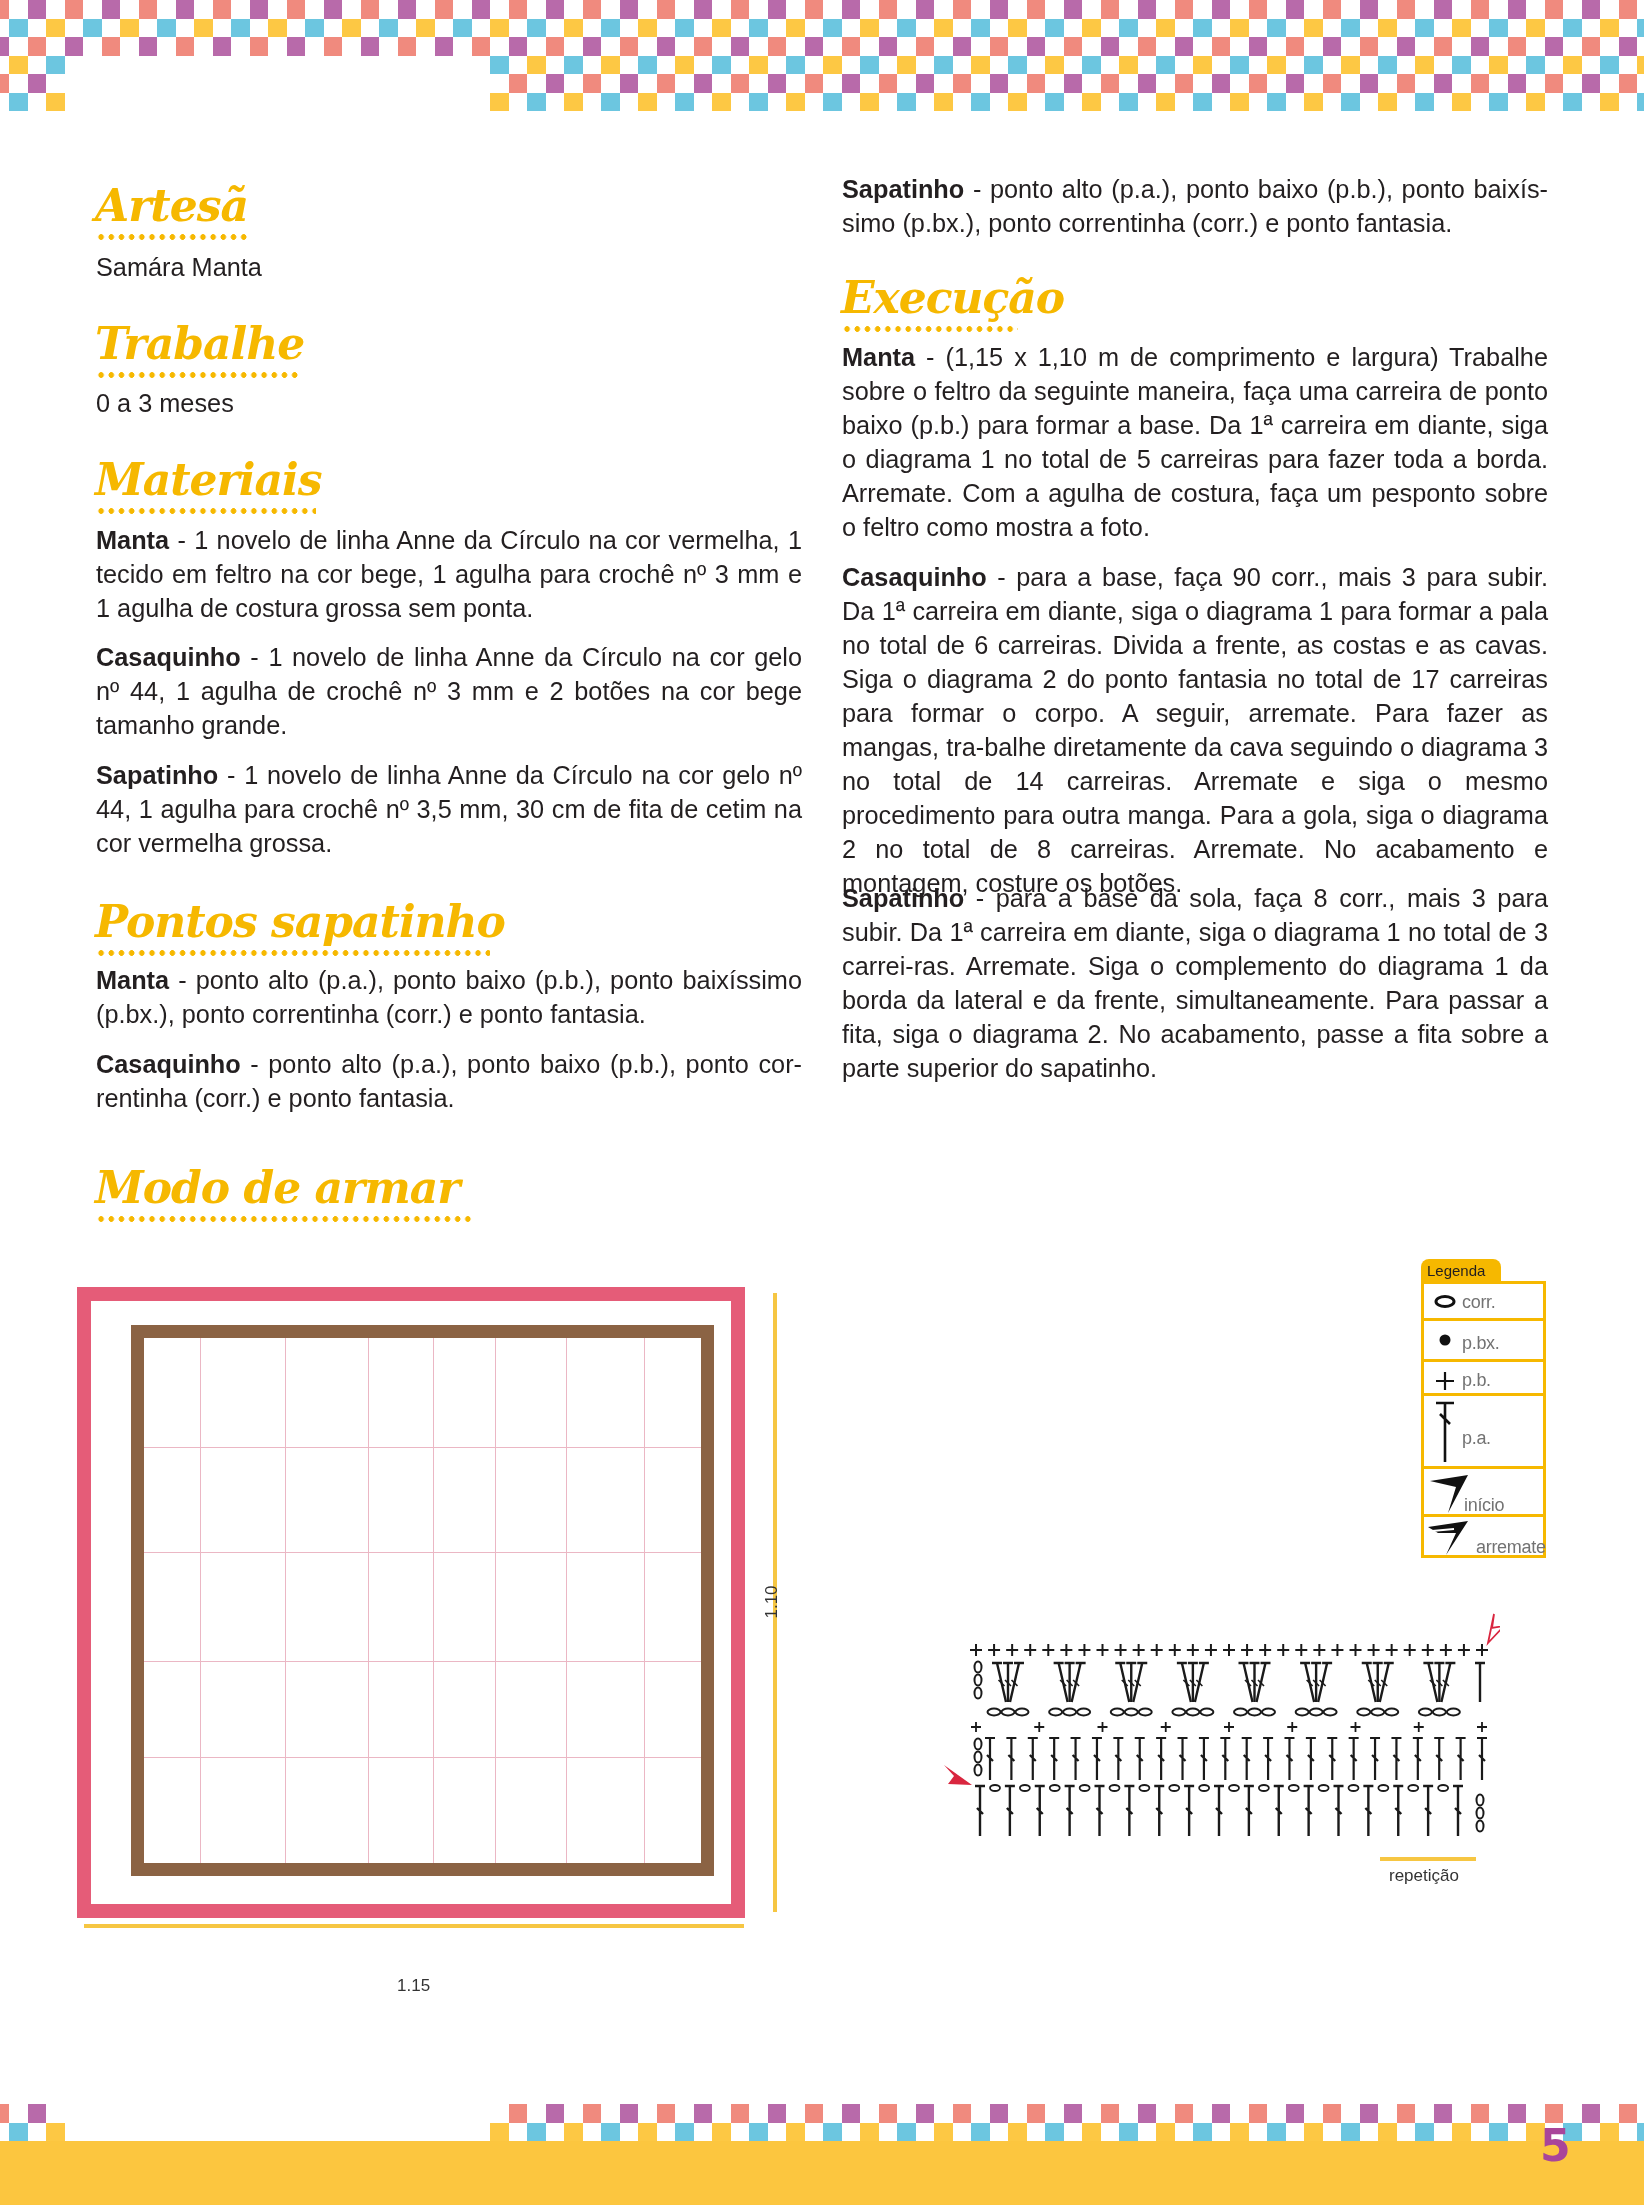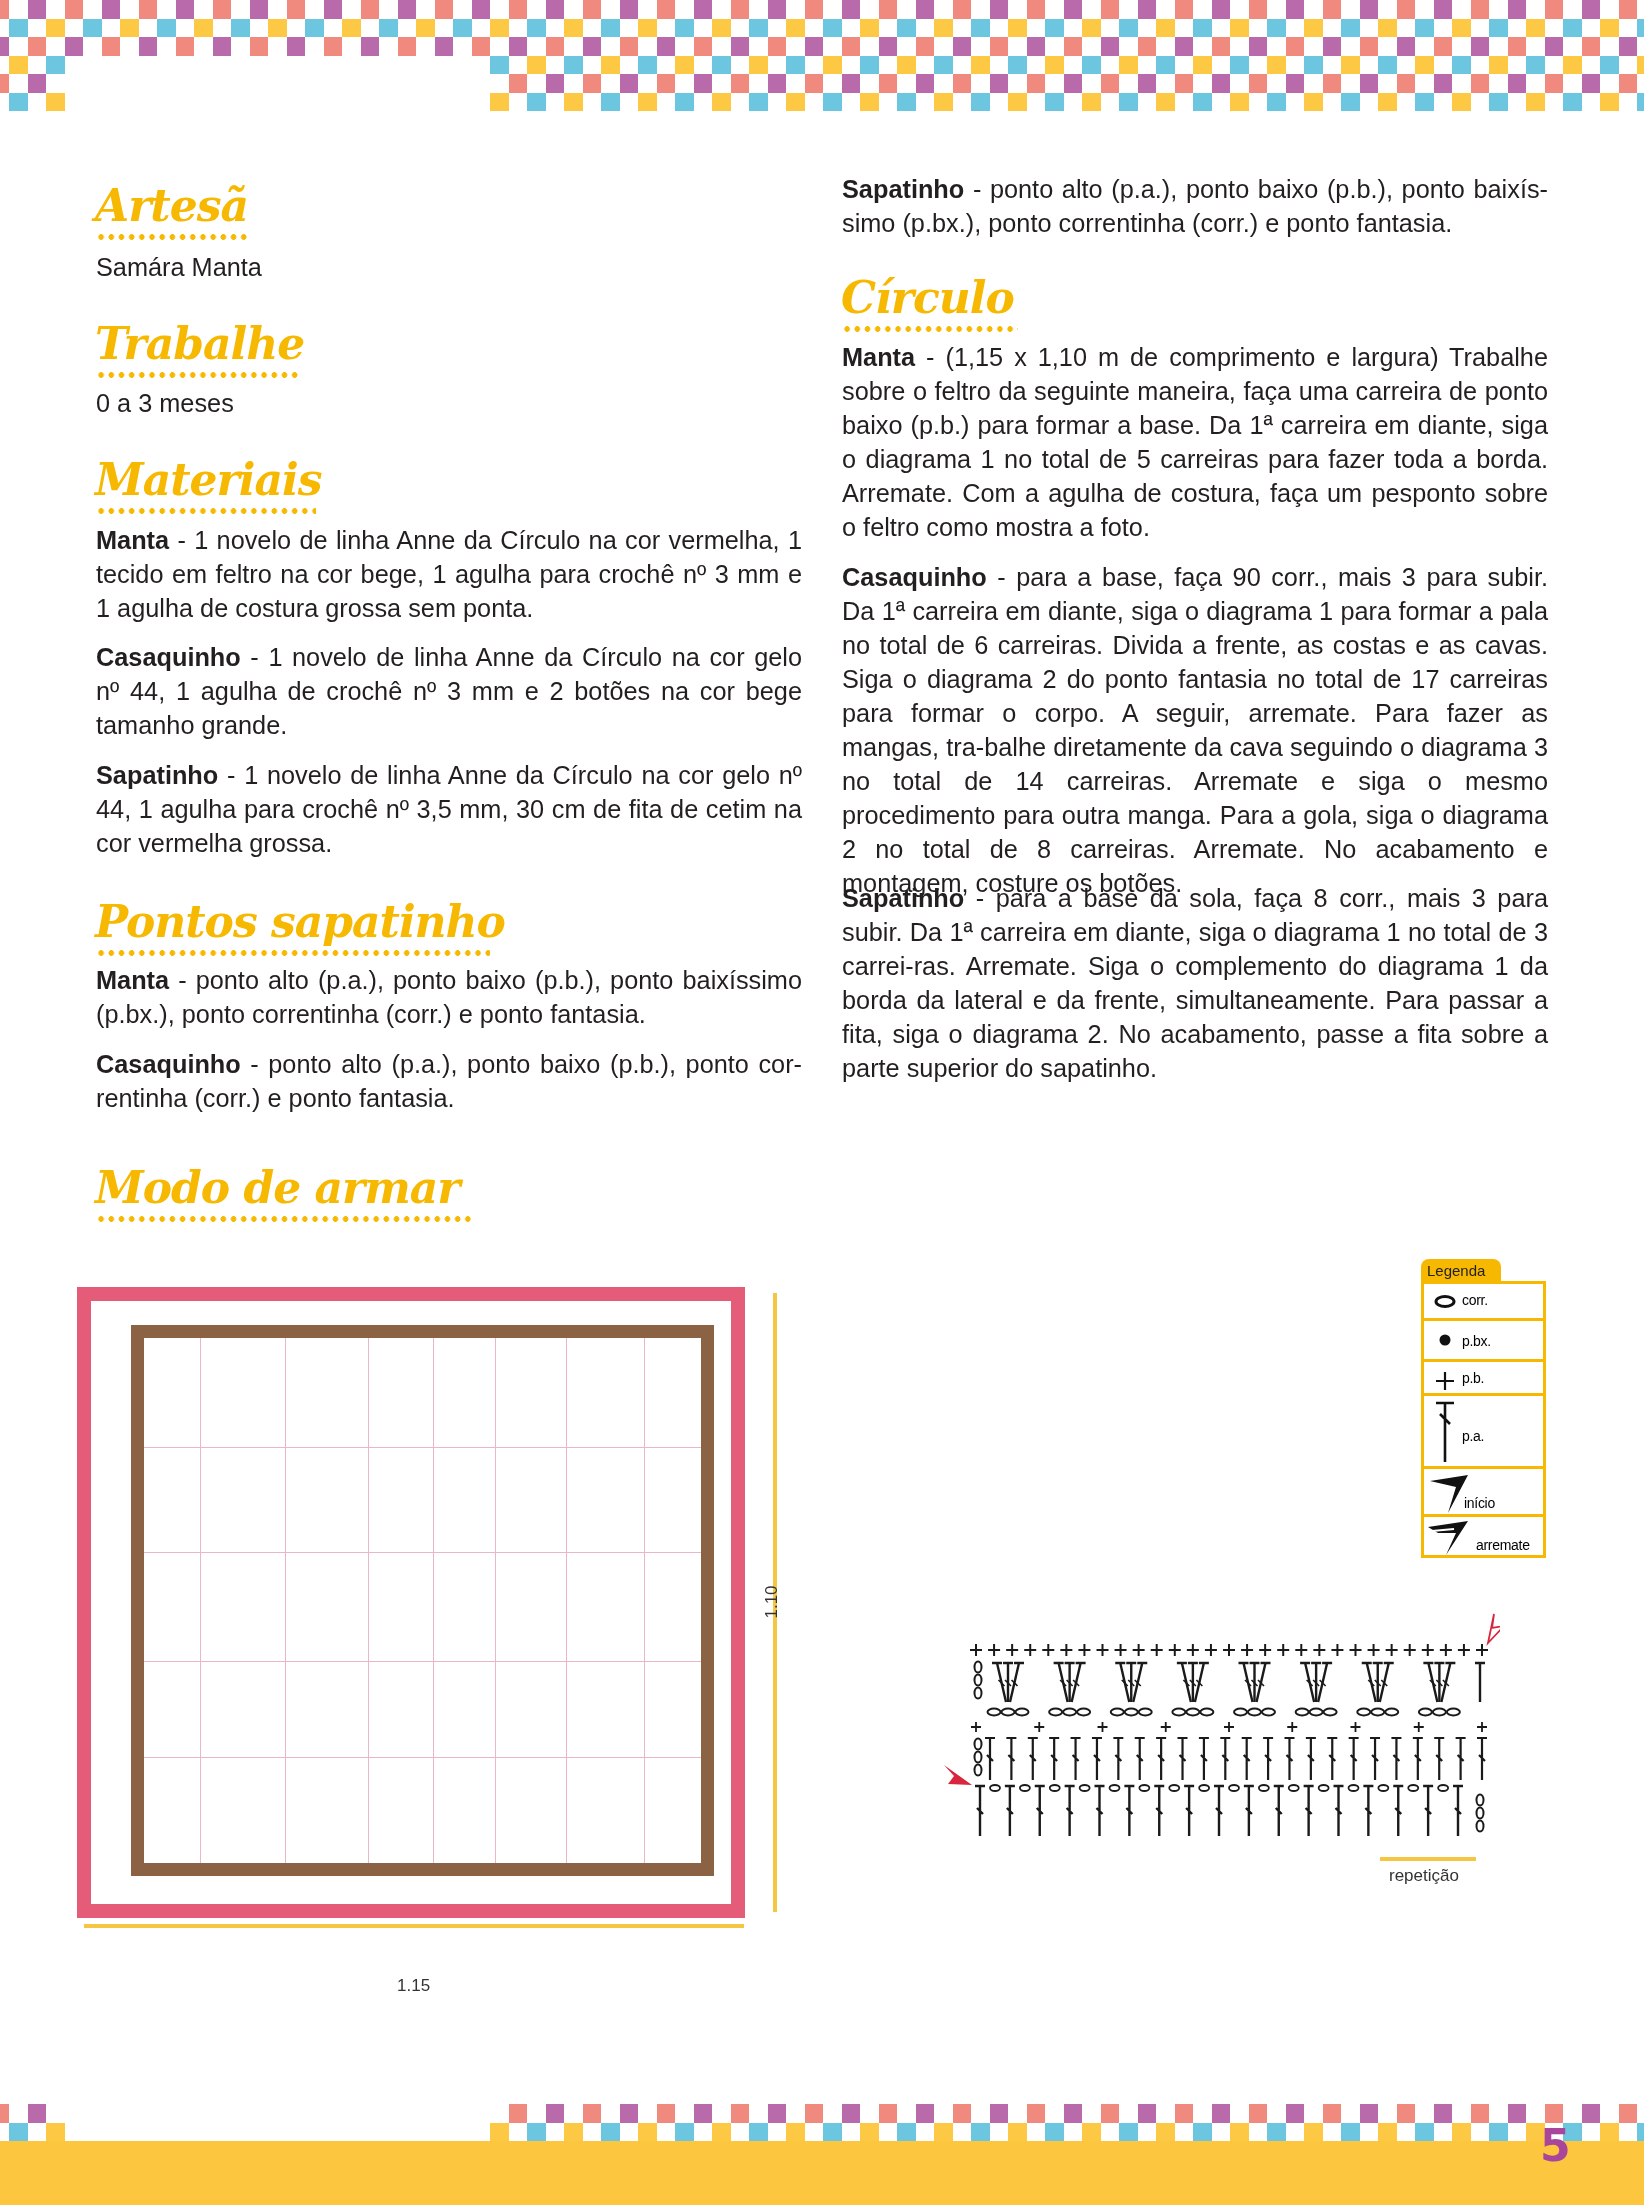--- a/index.html
+++ b/index.html
@@ -20,21 +20,21 @@
   .gridline-v { position:absolute; top:0; bottom:0; width:1px; background:#EBB7C4; }
   .gridline-h { position:absolute; left:0; right:0; height:1px; background:#EBB7C4; }
   .dimline-h { position:absolute; left:84px; top:1924px; width:660px; height:4px; background:#F6C642; }
   .dimline-v { position:absolute; left:773px; top:1293px; width:4px; height:619px; background:#F6C642; }
   .dimlabel { position:absolute; font-size:17px; color:#333; font-family:"Liberation Sans", sans-serif; }
   
   .legend-tab { position:absolute; left:1421px; top:1259px; width:80px; height:24px; background:#F6B800; border-radius:8px 8px 0 0; color:#231f20; font-size:15px; line-height:24px; padding-left:6px; box-sizing:border-box; }
   .legend-box { position:absolute; left:1421px; top:1281px; width:125px; height:277px; box-sizing:border-box; border:3px solid #F6B800; background:#fff; }
   .legend-row { position:absolute; left:0; right:0; border-top:3px solid #F6B800; box-sizing:border-box; }
   .legend-row:first-child { border-top:none; }
-  .legend-label { position:absolute; font-size:14px; color:#000000; letter-spacing:-0.3px; }
+  .legend-label { position:absolute; font-size:18px; color:#737373; letter-spacing:-0.3px; }
   
   .chart { position:absolute; left:940px; top:1600px; width:560px; height:300px; }
   .rep-line { position:absolute; left:1380px; top:1857px; width:96px; height:4px; background:#F6C642; }
   .rep-label { position:absolute; left:1389px; top:1866px; font-size:17px; color:#333; }
 </style>
 </head>
 <body>
 
 <div class="checker" id="checker-top">
     <div class="cell" style="left: -9.5px; top: 0px; background: rgb(240, 138, 126);"></div>
@@ -360,21 +360,21 @@
 <div class="para justify" style="left:96px; top:640px; width:706px;"><b>Casaquinho</b><span> - 1 novelo de linha Anne da Círculo na cor gelo nº 44,  1 agulha de crochê nº 3 mm e 2 botões na cor bege tamanho grande.</span></div>
 <div class="para justify" style="left:96px; top:758px; width:706px;"><b>Sapatinho</b><span> - 1 novelo de linha Anne da Círculo na cor gelo nº 44, 1 agulha para crochê nº 3,5 mm, 30 cm de fita de cetim na cor vermelha grossa.</span></div>
 
 <div class="heading" style="left:95px; top:896px;">Pontos sapatinho</div>
 <div class="dots" style="left:96px; top:950px; width:394px;"></div>
 <div class="para justify" style="left:96px; top:963px; width:706px;"><b>Manta</b><span> - ponto alto (p.a.), ponto baixo (p.b.), ponto baixíssimo (p.bx.), ponto correntinha (corr.) e ponto fantasia.</span></div>
 <div class="para justify" style="left:96px; top:1047px; width:706px;"><b>Casaquinho</b><span> - ponto alto (p.a.), ponto baixo (p.b.), ponto cor-rentinha (corr.) e ponto fantasia.</span></div>
 
 <div class="para justify" style="left:842px; top:172px; width:706px;"><b>Sapatinho</b><span> - ponto alto (p.a.), ponto baixo (p.b.), ponto baixís-simo (p.bx.), ponto correntinha (corr.) e ponto fantasia.</span></div>
 
-<div class="heading" style="left:841px; top:272px;">Círculo</div>
+<div class="heading" style="left:841px; top:272px;">Execução</div>
 <div class="dots" style="left:842px; top:326px; width:176px;"></div>
 <div class="para justify" style="left:842px; top:340px; width:706px;"><b>Manta</b><span> - (1,15 x 1,10 m de comprimento e largura) Trabalhe sobre o feltro da seguinte maneira, faça uma carreira de ponto baixo (p.b.) para formar a base. Da 1ª carreira em diante, siga o diagrama 1 no total de 5 carreiras para fazer toda a borda. Arremate. Com a agulha de costura, faça um pesponto sobre o feltro como mostra a foto.</span></div>
 <div class="para justify" style="left:842px; top:560px; width:706px;"><b>Casaquinho</b><span> - para a base, faça 90 corr., mais 3 para subir. Da 1ª carreira em diante, siga o diagrama 1 para formar a pala no total de 6 carreiras. Divida a frente, as costas e as cavas. Siga o diagrama 2 do ponto fantasia no total de 17 carreiras para formar o corpo. A seguir, arremate. Para fazer as mangas, tra-balhe diretamente da cava seguindo o diagrama 3 no total de 14 carreiras. Arremate e siga o mesmo procedimento para outra manga. Para a gola, siga o diagrama 2 no total de 8 carreiras. Arremate. No acabamento e montagem, costure os botões.</span></div>
 <div class="para justify" style="left:842px; top:881px; width:706px;"><b>Sapatinho</b><span> - para a base da sola, faça 8 corr., mais 3 para subir. Da 1ª carreira em diante, siga o diagrama 1 no total de 3 carrei-ras. Arremate. Siga o complemento do diagrama 1 da borda da lateral e da frente, simultaneamente.  Para passar a fita, siga o diagrama 2. No acabamento, passe a fita sobre a parte superior do sapatinho.</span></div>
 
 <div class="heading" style="left:95px; top:1162px;">Modo de armar</div>
 <div class="dots" style="left:96px; top:1216px; width:376px;"></div>
 
 <div class="pink-frame"></div>
 <div class="brown-frame" id="brown-frame">

